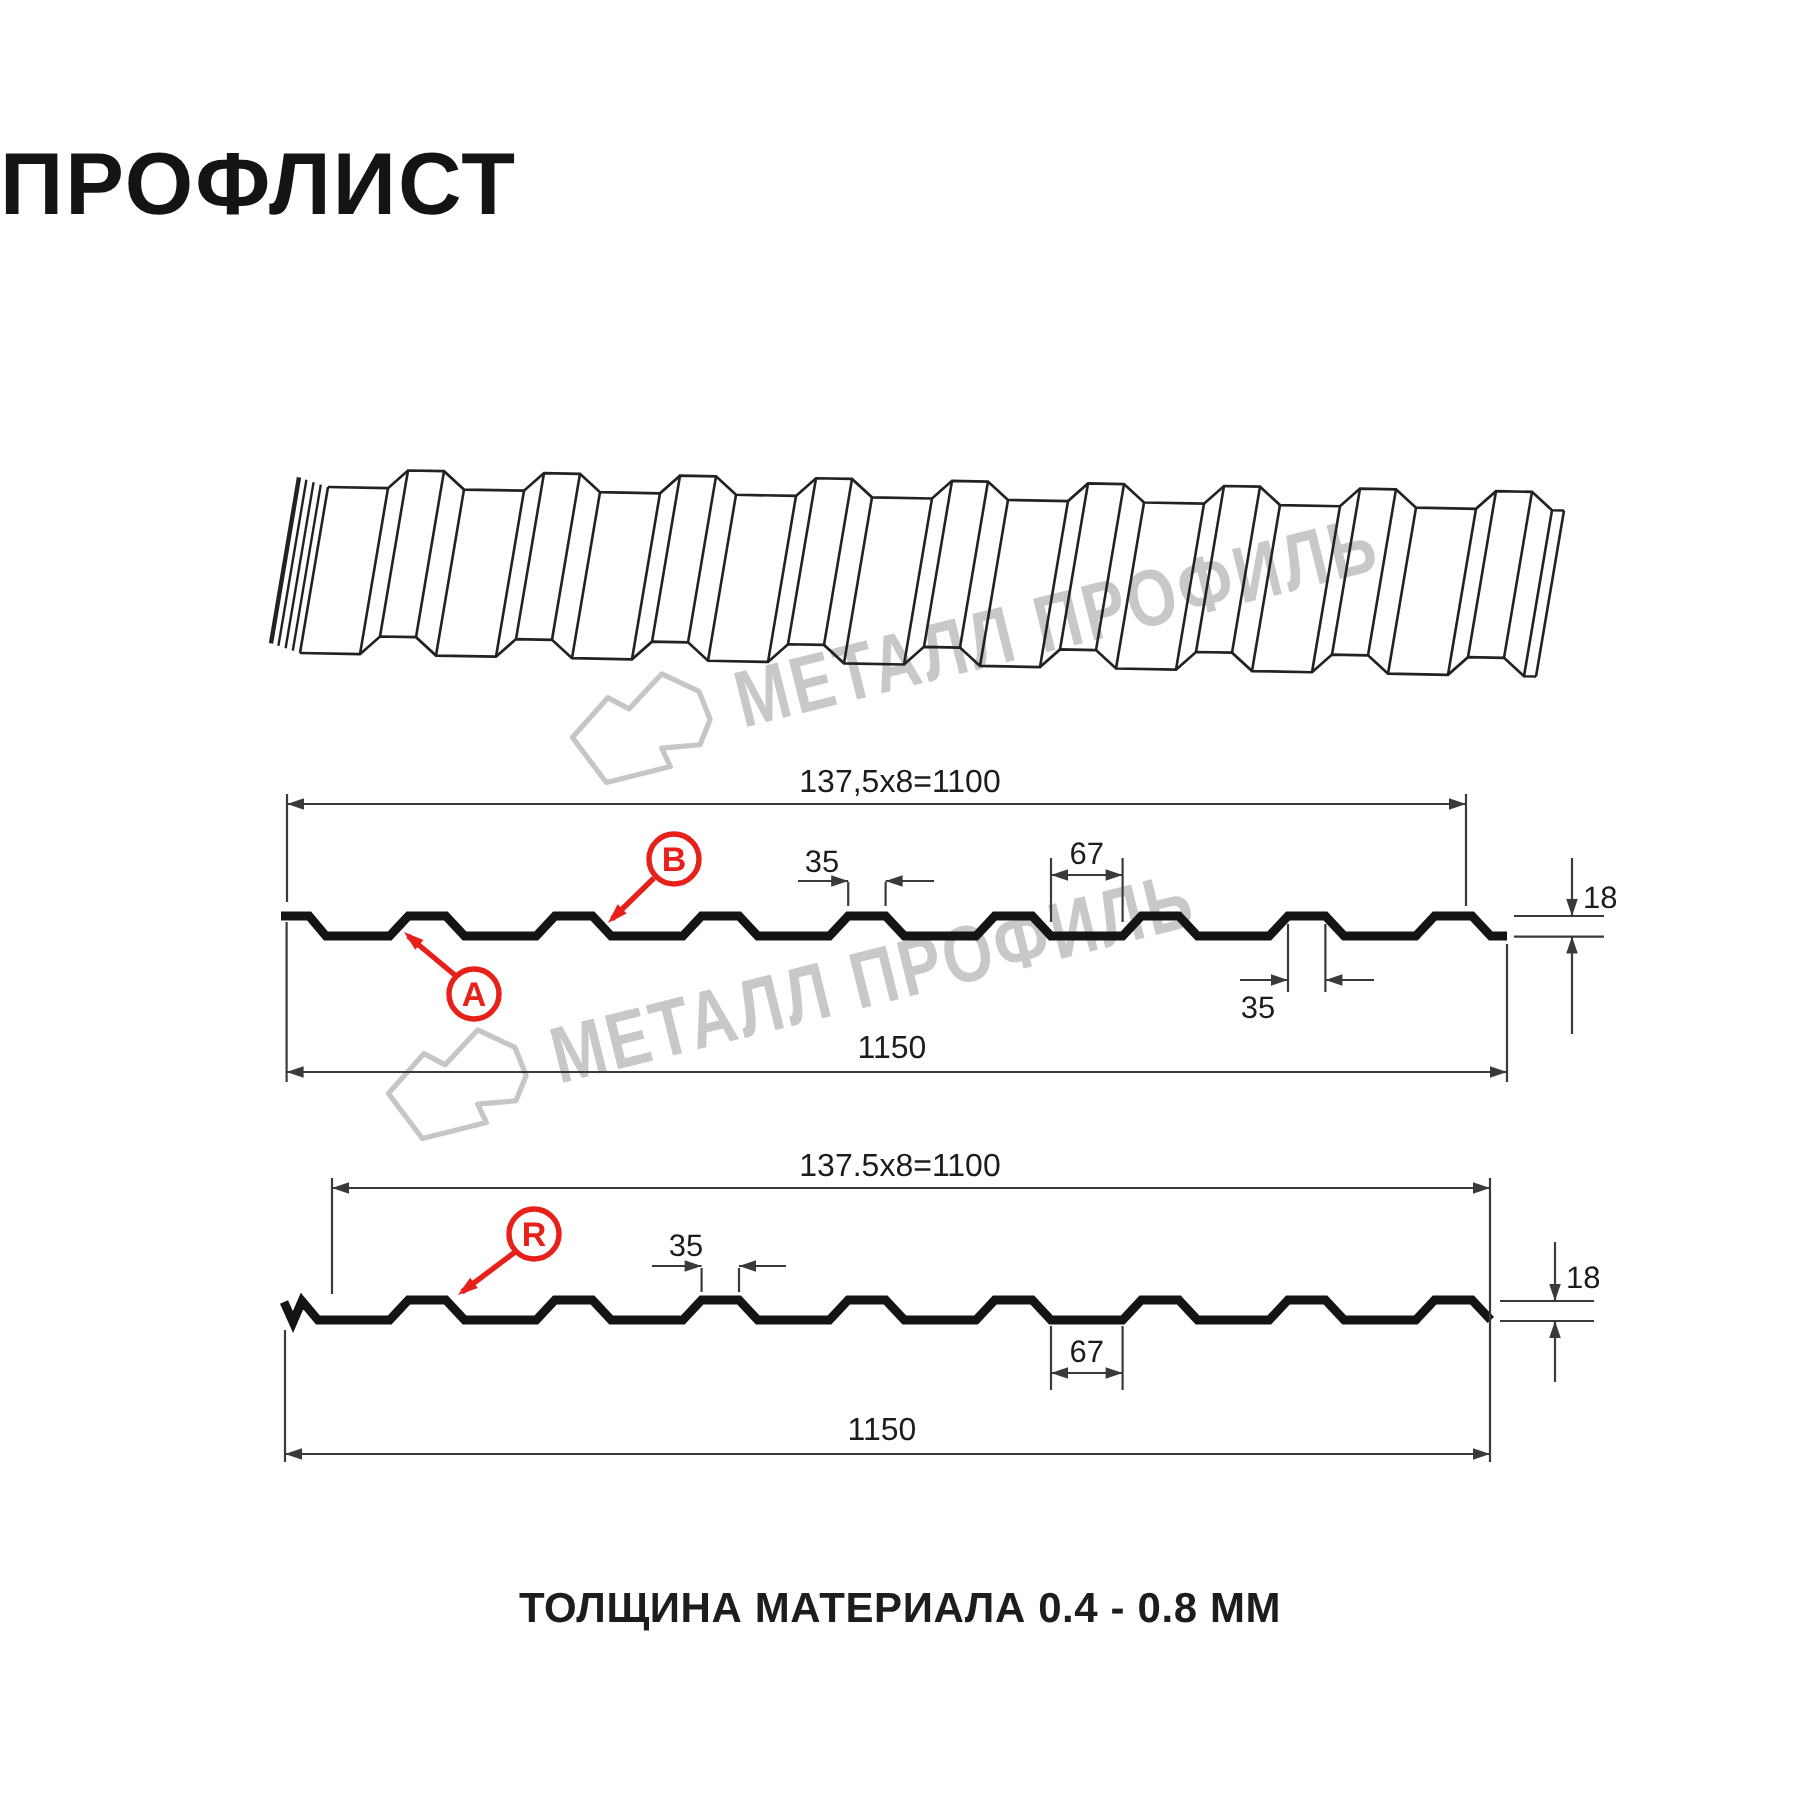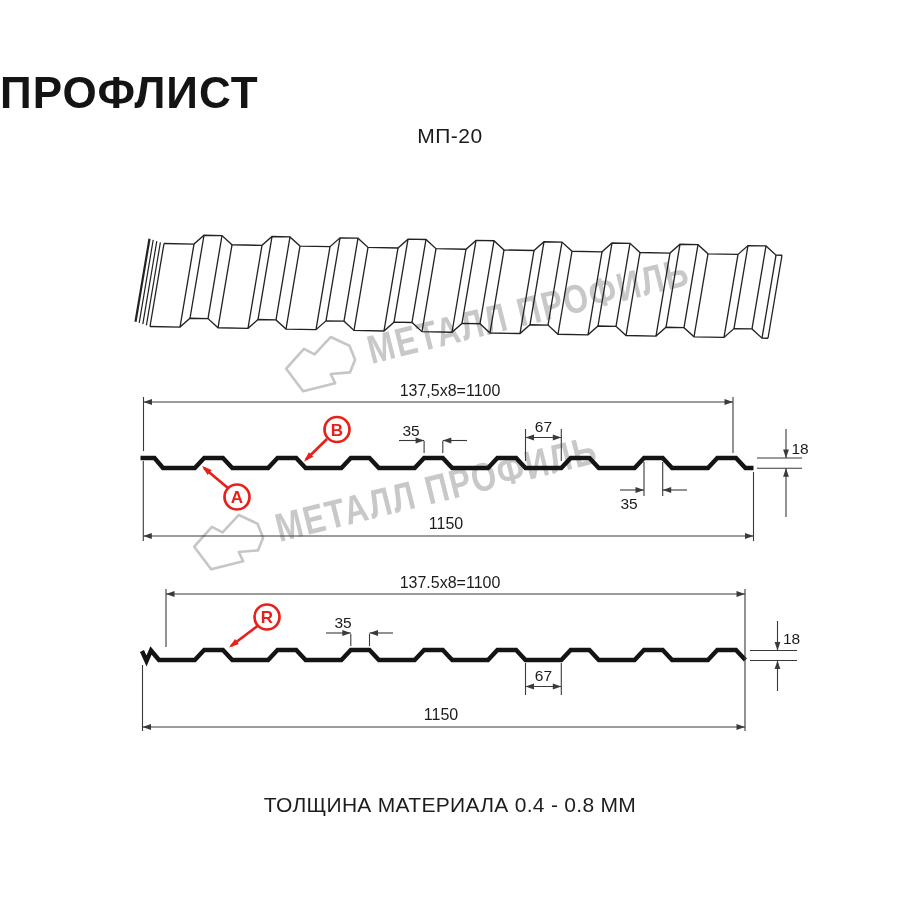--- a/index.html
+++ b/index.html
@@ -3,21 +3,21 @@
 <meta charset="utf-8">
 <style>
   html,body{margin:0;padding:0;background:#ffffff;}
   .stage{position:relative;width:900px;height:900px;background:#ffffff;overflow:hidden;
          font-family:"Liberation Sans",sans-serif;}
   .title{position:absolute;top:68px;left:0;width:900px;text-align:left;
          font-size:44px;line-height:50px;font-weight:800;letter-spacing:1px;color:#141414;}
   .subtitle{position:absolute;top:124px;left:0;width:900px;text-align:center;
          font-size:21px;font-weight:500;letter-spacing:.5px;color:#1a1a1a;}
   .footer{position:absolute;top:793px;left:0;width:900px;text-align:center;
-         font-size:21px;font-weight:400;letter-spacing:.3px;color:#1d1d1d;}
+         font-size:21px;font-weight:700;letter-spacing:.3px;color:#1d1d1d;}
   svg{position:absolute;overflow:visible;}
   #wm1{left:282px;top:252px;z-index:1;}
   #wm2{left:190px;top:430px;z-index:1;}
   #draw{left:0;top:0;z-index:2;}
   .wmtext{font-family:"Liberation Sans",sans-serif;font-weight:700;font-size:40px;
           fill:#c8c8c8;letter-spacing:2px;}
   .wmlogo{fill:none;stroke:#c6c6c6;stroke-width:2.6;stroke-linejoin:round;}
   .prof{fill:none;stroke:#141414;stroke-width:4.4;stroke-linejoin:miter;}
   .sheet{fill:none;stroke:#222222;stroke-width:1.35;}
   .dim{stroke:#3a3a3a;stroke-width:1.1;}
@@ -27,21 +27,20 @@
   .red{stroke:#e8201a;fill:none;stroke-width:2.7;}
   .redtxt{font-family:"Liberation Sans",sans-serif;font-size:17px;font-weight:700;
           fill:#e8201a;text-anchor:middle;}
 </style>
 </head>
 <body>
 
 <div class="stage">
 
   <div class="title">ПРОФЛИСТ</div>
-  <div class="subtitle">МП-20</div>
 
   <svg id="wm1" width="480" height="200">
     <g transform="translate(10,140) rotate(-14)">
       <polygon class="wmlogo" points="0,-24 22,-39 31,-31 51,-44 67,-31 69,-16 61,-5 42,-8 44,2 11,2"></polygon>
       <text class="wmtext" x="84" y="-8" textLength="330" lengthAdjust="spacingAndGlyphs">МЕТАЛЛ ПРОФИЛЬ</text>
     </g>
   </svg>
 
   <svg id="wm2" width="480" height="200">
     <g transform="translate(10,140) rotate(-14)">

